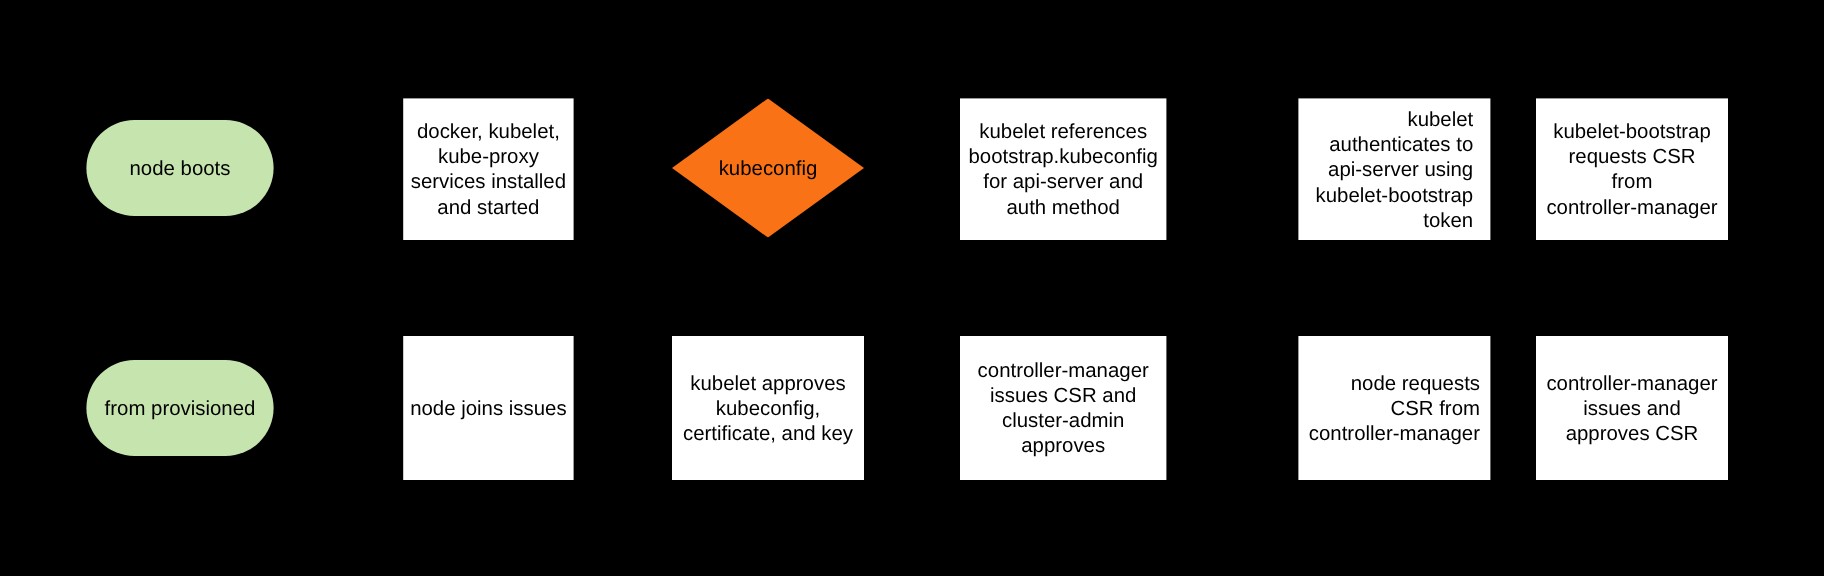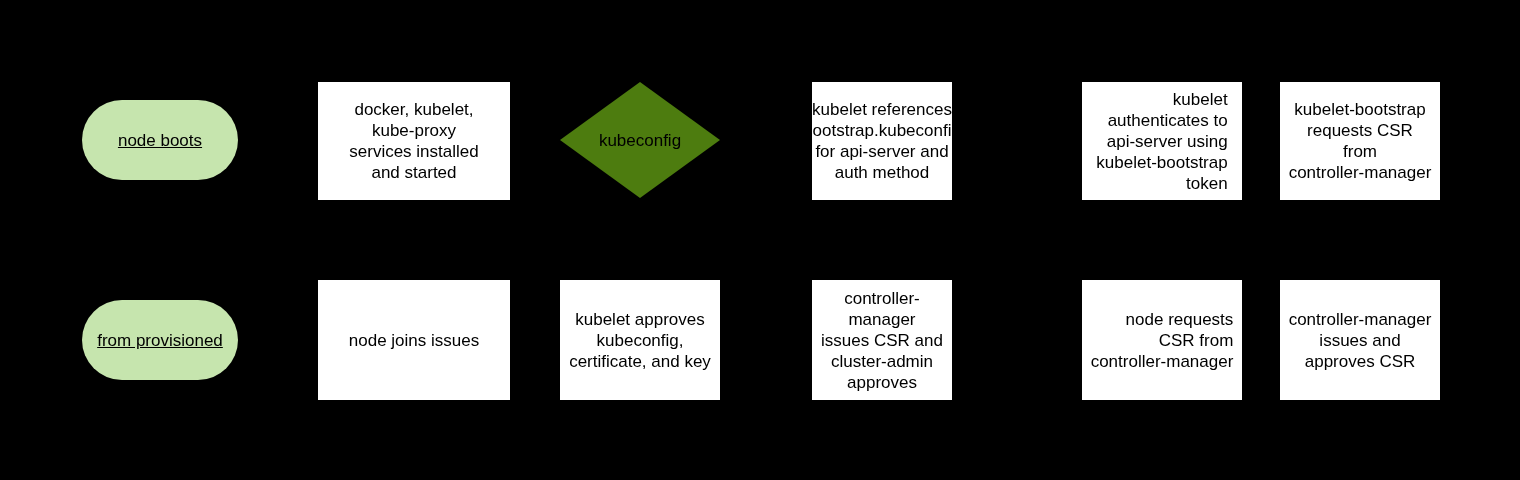--- a/index.html
+++ b/index.html
@@ -30,35 +30,35 @@
     color: #000000;
   }
   .terminal {
     background: #c6e5ae;
     border-radius: 40px;
   }
   .process {
     background: #ffffff;
   }
   .decision {
-    background: #4d7c0f;
+    background: #f97316;
     clip-path: polygon(50% 0%, 100% 50%, 50% 100%, 0% 50%);
   }
   
   .r0.box  { top: 82px;  height: 118px; }
   .r0.pill { top: 100px; height: 80px;  }
   .r0.diam { top: 82px;  height: 116px; }
   
   .r1.box  { top: 280px; height: 120px; }
   .r1.pill { top: 300px; height: 80px;  }
   
-  .c0 { left: 82px;   width: 156px; text-decoration: underline; }
-  .c1 { left: 318px;  width: 192px; }
+  .c0 { left: 72px;   width: 156px; }
+  .c1 { left: 336px;  width: 142px; }
   .c2 { left: 560px;  width: 160px; }
-  .c3 { left: 800px;  width: 140px; margin-left: 12px; }
+  .c3 { left: 800px;  width: 172px; }
   .c4 { left: 1082px; width: 160px; text-align: right; }
   .c5 { left: 1280px; width: 160px; }
 </style>
 </head>
 <body>
 
 <div class="canvas">
 
   <div class="node terminal r0 pill c0">
     <span class="label">node boots</span>

